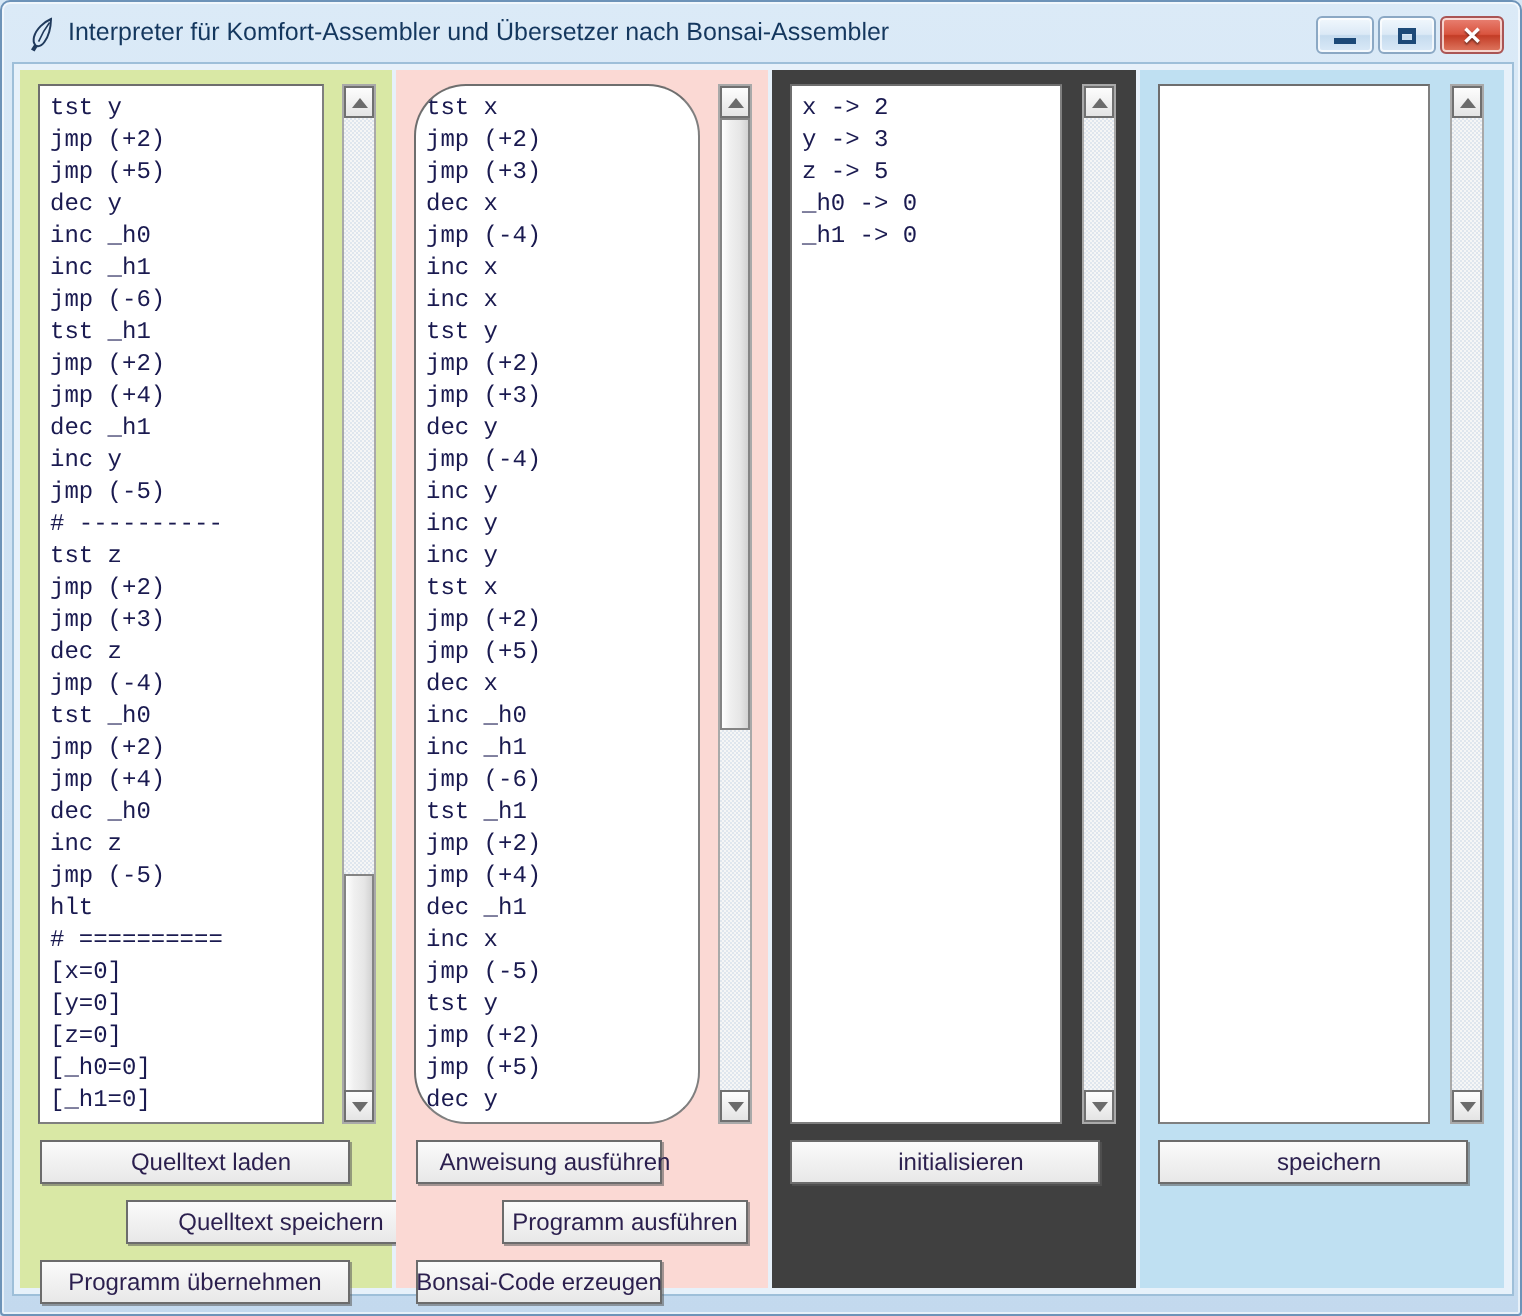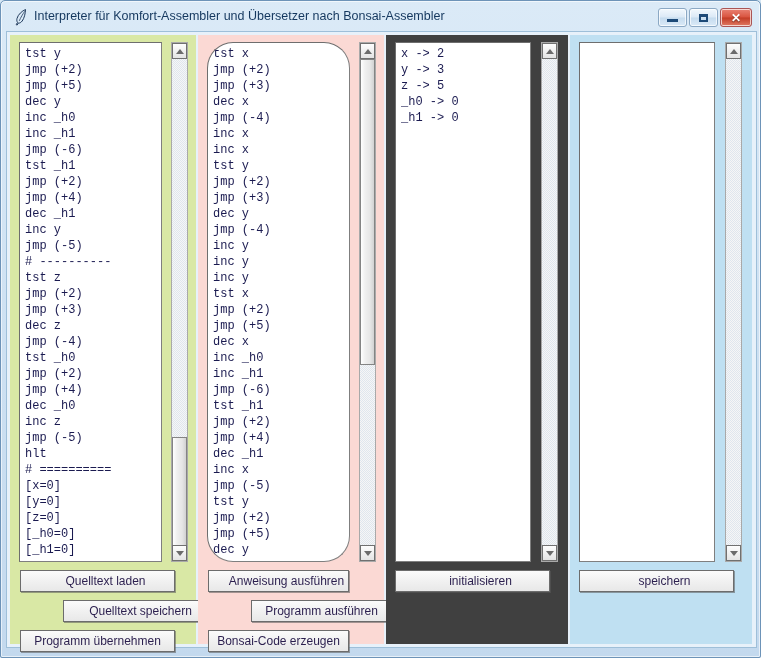--- a/index.html
+++ b/index.html
@@ -128,21 +128,21 @@
     background:linear-gradient(to bottom,#fbfbfb 0%,#f1f1f1 50%,#e8e8e8 100%);
     border:1px solid #6c6c6c;
     box-shadow:1px 1px 0 rgba(90,90,90,.55);
     display:flex;align-items:center;justify-content:center;
     font-family:"Liberation Sans",sans-serif;
     font-size:12px;color:#2b1f4e;
     cursor:default;
     white-space:nowrap;
   }
   #panel-src .btn    {left:10px;width:155px;}
-  #panel-bonsai .btn {left:10px;width:141px;}
+  #panel-bonsai .btn {left:10px;width:123px;}
   #panel-vars .btn   {left:9px; width:155px;}
   #panel-out .btn    {left:9px; width:155px;}
   .row1{top:535px;padding-left:16px;}
   .row2{top:565px;margin-left:43px;}
   .row3{top:595px;}
 </style>
 </head>
 <body>
 
 <div id="window">

